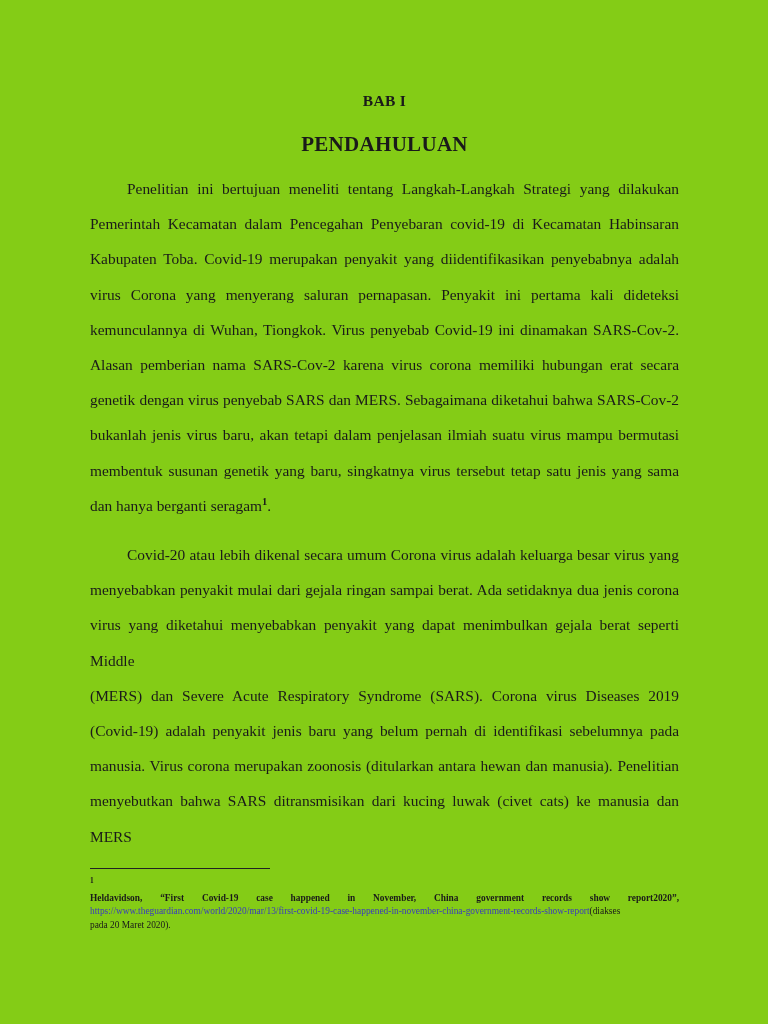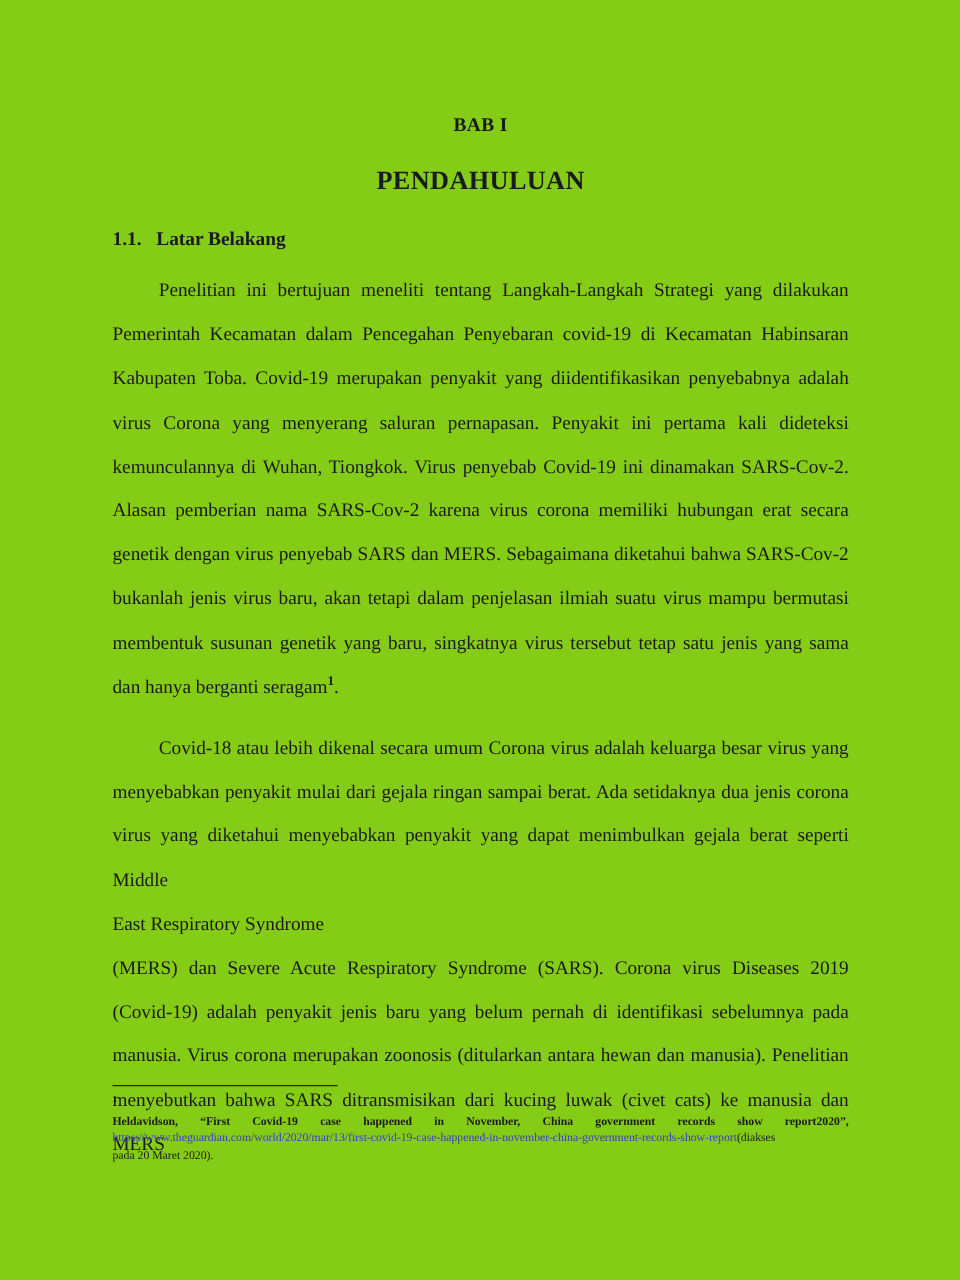--- a/index.html
+++ b/index.html
@@ -153,30 +153,25 @@
 <body>
 
 <div class="page">
 
   <div class="content">
 
     <div class="chapter-heading">BAB I</div>
 
     <div class="chapter-subheading">PENDAHULUAN</div>
 
-    <div class="section-heading">
-      <span class="section-number">1.1.</span>
-      <span class="section-title">Latar Belakang</span>
-    </div>
 
     <p class="para first"><span>Penelitian ini bertujuan meneliti tentang Langkah-Langkah Strategi yang dilakukan Pemerintah Kecamatan dalam Pencegahan Penyebaran covid-19 di Kecamatan Habinsaran Kabupaten Toba. Covid-19 merupakan penyakit yang diidentifikasikan penyebabnya adalah virus Corona yang menyerang saluran pernapasan. Penyakit ini pertama kali dideteksi kemunculannya di Wuhan, Tiongkok. Virus penyebab Covid-19 ini dinamakan SARS-Cov-2. Alasan pemberian nama SARS-Cov-2 karena virus corona memiliki hubungan erat secara genetik dengan virus penyebab SARS dan MERS. Sebagaimana diketahui bahwa SARS-Cov-2 bukanlah jenis virus baru, akan tetapi dalam penjelasan ilmiah suatu virus mampu bermutasi membentuk susunan genetik yang baru, singkatnya virus tersebut tetap satu jenis yang sama dan hanya berganti seragam</span><span class="fn-ref">1</span><span>.</span></p>
 
-    <p class="para second"><span>Covid-18 atau lebih dikenal secara umum Corona virus adalah keluarga besar virus yang menyebabkan penyakit mulai dari gejala ringan sampai berat. Ada setidaknya dua jenis corona virus yang diketahui menyebabkan penyakit yang dapat menimbulkan gejala berat seperti Middle</span></p>
+    <p class="para second"><span>Covid-20 atau lebih dikenal secara umum Corona virus adalah keluarga besar virus yang menyebabkan penyakit mulai dari gejala ringan sampai berat. Ada setidaknya dua jenis corona virus yang diketahui menyebabkan penyakit yang dapat menimbulkan gejala berat seperti Middle</span></p>
 
-    <div class="jline last">East Respiratory Syndrome</div>
 
     <p class="para" style="text-indent:0;"><span>(MERS) dan Severe Acute Respiratory Syndrome (SARS). Corona virus Diseases 2019 (Covid-19) adalah penyakit jenis baru yang belum pernah di identifikasi sebelumnya pada manusia. Virus corona merupakan zoonosis (ditularkan antara hewan dan manusia). Penelitian menyebutkan bahwa SARS ditransmisikan dari kucing luwak (civet cats) ke manusia dan MERS</span></p>
 
   </div>
 
   <div class="footnote-area">
     <hr class="footnote-rule">
     <div class="footnote"><span class="footnote-num">1</span><span class="fn-line1">Heldavidson, “First Covid-19 case happened in November, China government records show report2020”,</span><span class="fn-url">https://www.theguardian.com/world/2020/mar/13/first-covid-19-case-happened-in-november-china-government-records-show-report</span><span class="fn-tail">(diakses</span><span class="fn-line3">pada 20 Maret 2020).</span></div>
   </div>
 

